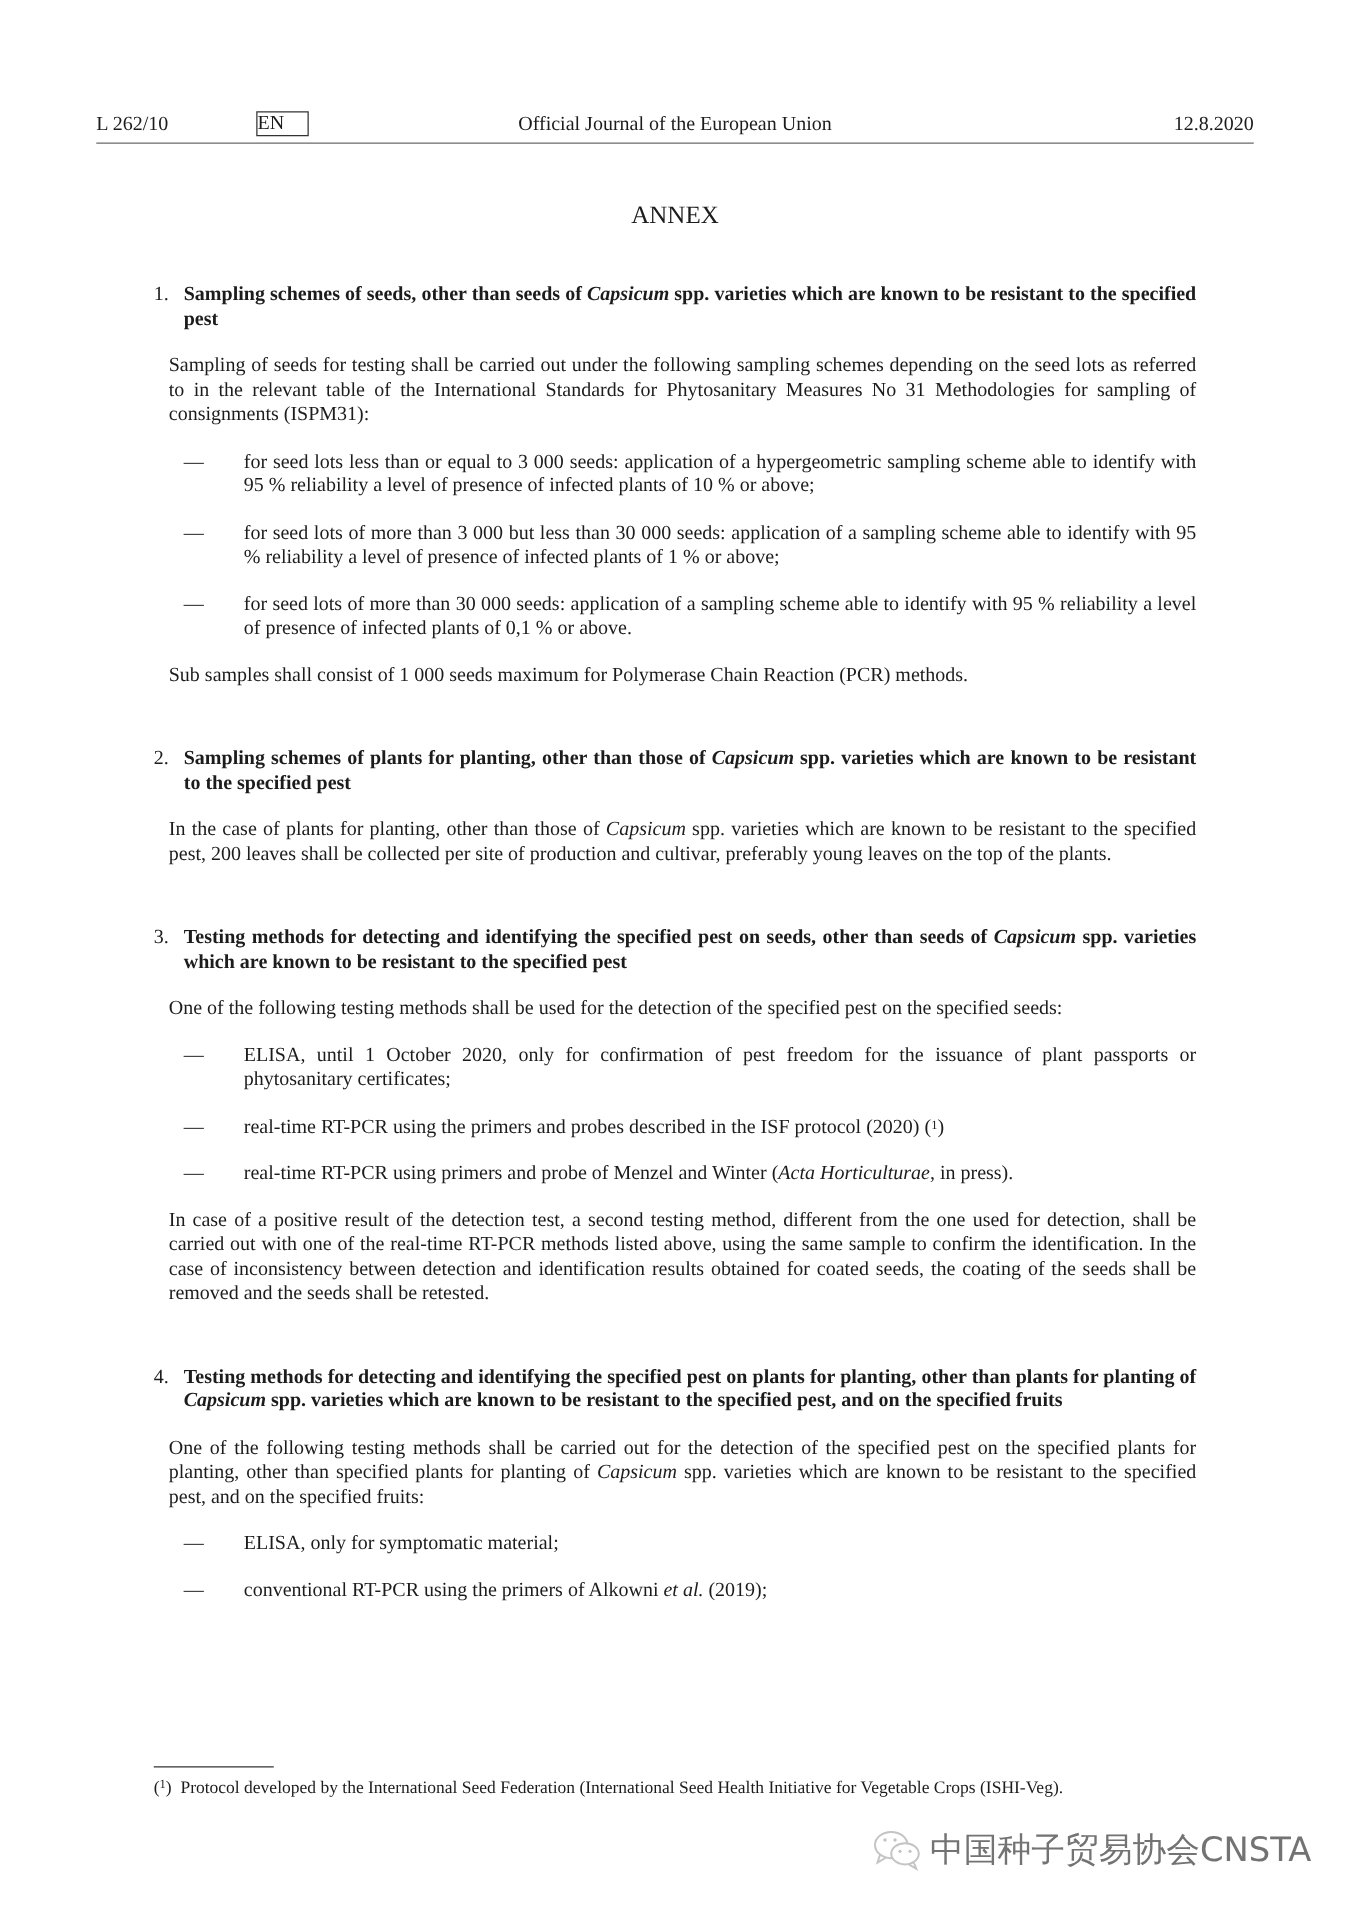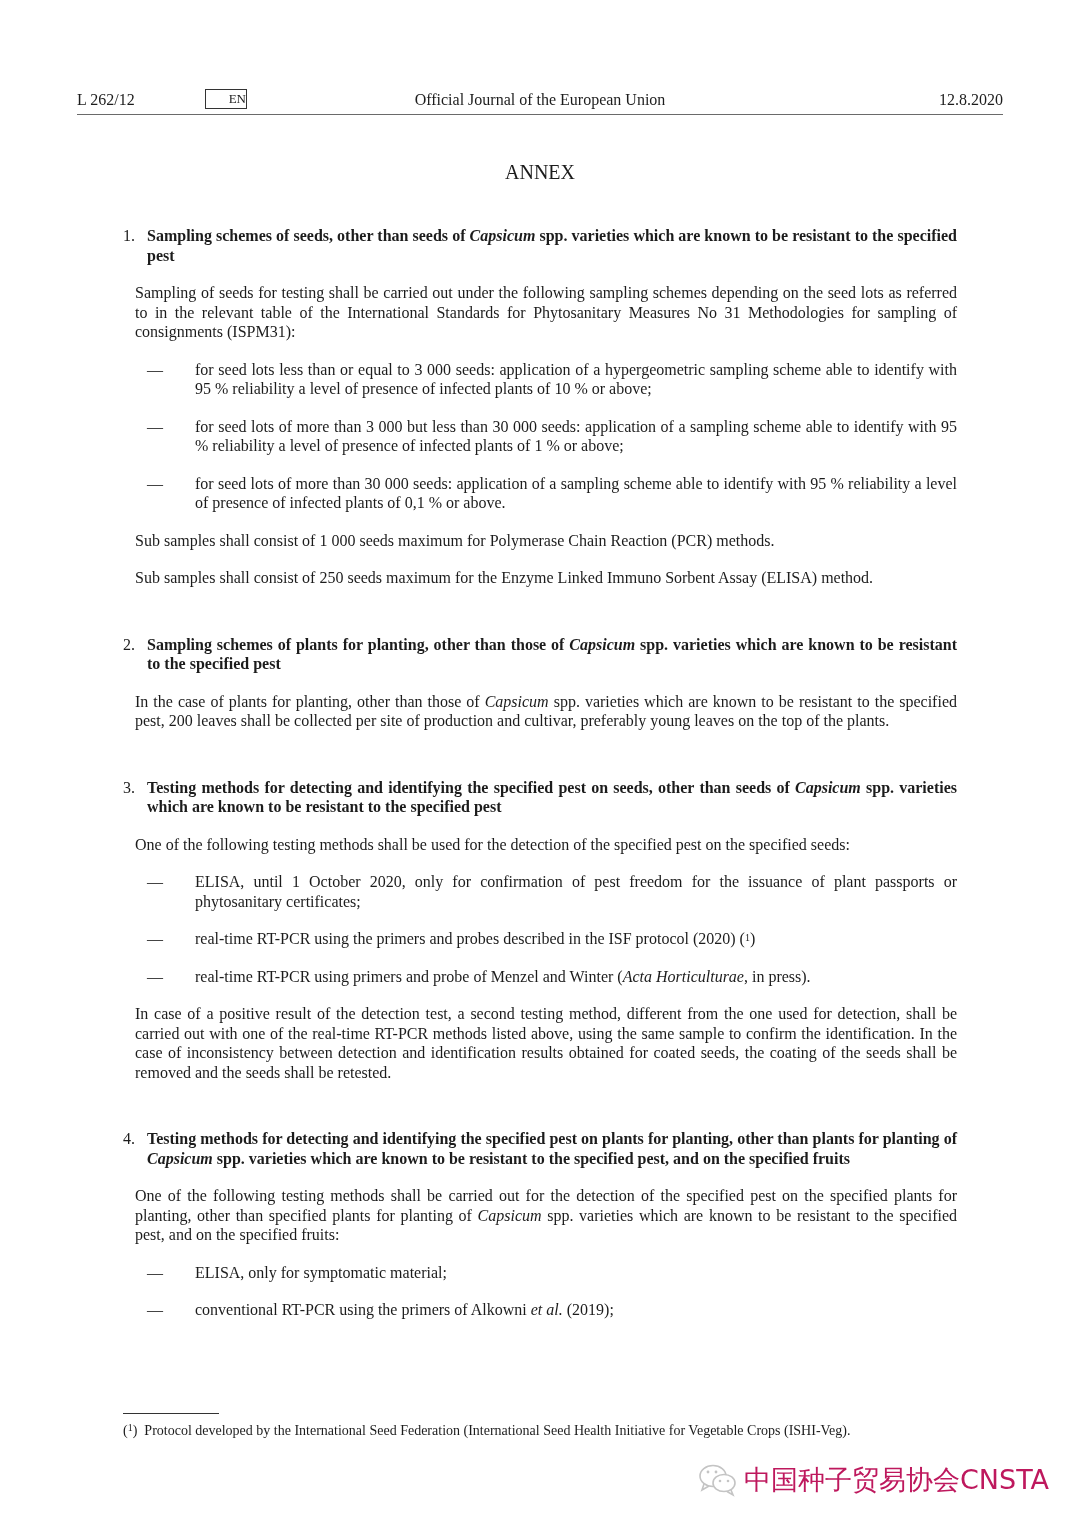--- a/index.html
+++ b/index.html
@@ -2,47 +2,47 @@
 <html><head>
 <meta charset="utf-8">
 <style>
   html, body { margin: 0; padding: 0; background: #ffffff; }
   body { width: 1080px; height: 1527px; position: relative; overflow: hidden;
          font-family: "Liberation Serif", "DejaVu Serif", serif; color: #1c1c1c; }
   .header { position: absolute; left: 77px; top: 88px; width: 926px; height: 26px;
             border-bottom: 1.5px solid #6a6a6a; font-size: 16px; }
   .header .ref { position: absolute; left: 0; top: 3px; }
   .header .lang { position: absolute; left: 128px; top: 1px; width: 40px; height: 18px;
-                  border: 1px solid #333; text-align: right; line-height: 18px; font-size: 13px; }
+                  border: 1px solid #333; text-align: left; line-height: 18px; font-size: 16px; }
   .header .title { position: absolute; left: 0; right: 0; top: 3px; text-align: center; }
   .header .date { position: absolute; right: 0; top: 3px; }
   .annex { position: absolute; left: 0; width: 1080px; top: 161px; text-align: center;
            font-size: 20px; }
   .content { position: absolute; left: 123px; top: 226px; width: 834px; font-size: 16px; line-height: 19.5px; }
   .sec-head { display: flex; font-weight: bold; margin: 0; }
   .sec-head .num { width: 24px; flex: none; font-weight: normal; }
   .sec-head .txt { flex: 1; text-align: justify; }
   .para { margin: 18px 0 0 12px; text-align: justify; }
   .dash { display: flex; margin: 18px 0 0 24px; text-align: justify; }
   .dash .d { width: 25px; flex: none; }
   .dash .t { flex: 1; margin-left: 23px; }
   .gap { height: 47px; }
   i { font-style: italic; }
   sup { font-size: 10px; vertical-align: top; position: relative; top: -1px; }
   .fn-rule { position: absolute; left: 123px; top: 1413px; width: 96px; border-top: 1px solid #333; }
   .footnote { position: absolute; left: 123px; top: 1423px; width: 860px; font-size: 14px; }
   .watermark { position: absolute; left: 698px; top: 1462px; display: flex; align-items: center;
-               color: #be185d; font-family: "DejaVu Sans", sans-serif; font-size: 27px; }
+               color: #737373; font-family: "DejaVu Sans", sans-serif; font-size: 27px; }
   .wm-icon { width: 40px; height: 34px; margin-right: 6px; }
 </style>
 </head>
 <body>
 
 <div class="header">
-  <span class="ref">L 262/12</span>
+  <span class="ref">L 262/10</span>
   <span class="lang">EN</span>
   <span class="title">Official Journal of the European Union</span>
   <span class="date">12.8.2020</span>
 </div>
 
 <div class="annex">ANNEX</div>
 
 <div class="content">
 
   <div class="sec-head">
@@ -56,21 +56,20 @@
     </div>
   <div class="dash">
       <span class="d">—</span>
       <span class="t">for seed lots of more than 3 000 but less than 30 000 seeds: application of a sampling scheme able to identify with 95 % reliability a level of presence of infected plants of 1 % or above;</span>
     </div>
   <div class="dash">
       <span class="d">—</span>
       <span class="t">for seed lots of more than 30 000 seeds: application of a sampling scheme able to identify with 95 % reliability a level of presence of infected plants of 0,1 % or above.</span>
     </div>
   <p class="para">Sub samples shall consist of 1 000 seeds maximum for Polymerase Chain Reaction (PCR) methods.</p>
-  <p class="para">Sub samples shall consist of 250 seeds maximum for the Enzyme Linked Immuno Sorbent Assay (ELISA) method.</p>
 
   <div class="gap"></div>
 
   <div class="sec-head">
     <span class="num">2.</span>
     <span class="txt"><span>Sampling schemes of plants for planting, other than those of </span><i>Capsicum</i><span> spp. varieties which are known to be resistant to the specified pest</span></span>
   </div>
   <p class="para"><span>In the case of plants for planting, other than those of </span><i>Capsicum</i><span> spp. varieties which are known to be resistant to the specified pest, 200 leaves shall be collected per site of production and cultivar, preferably young leaves on the top of the plants.</span></p>
 
   <div class="gap"></div>

